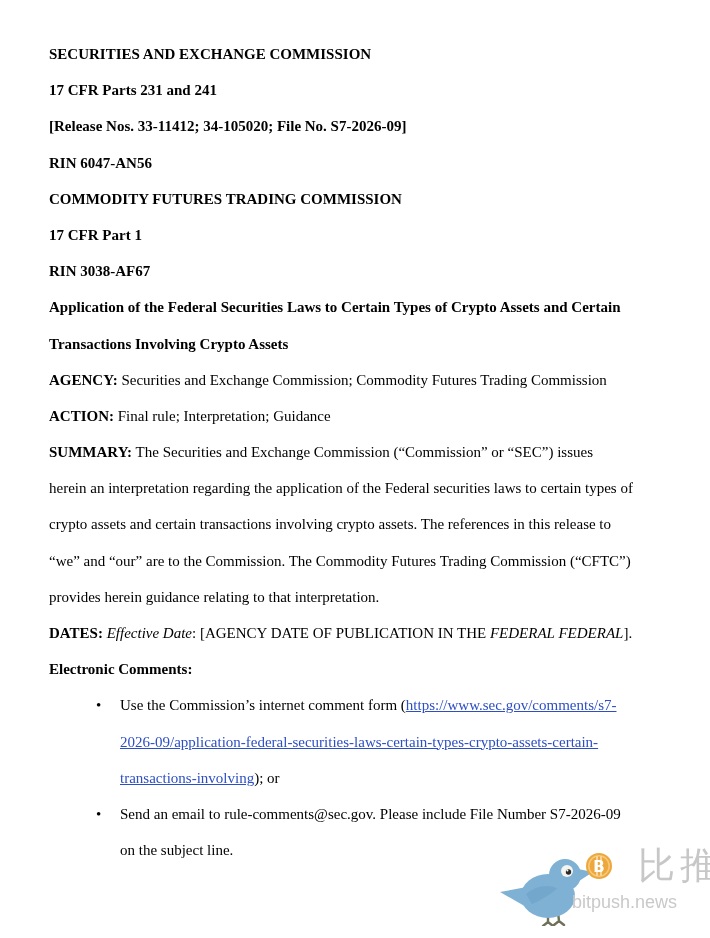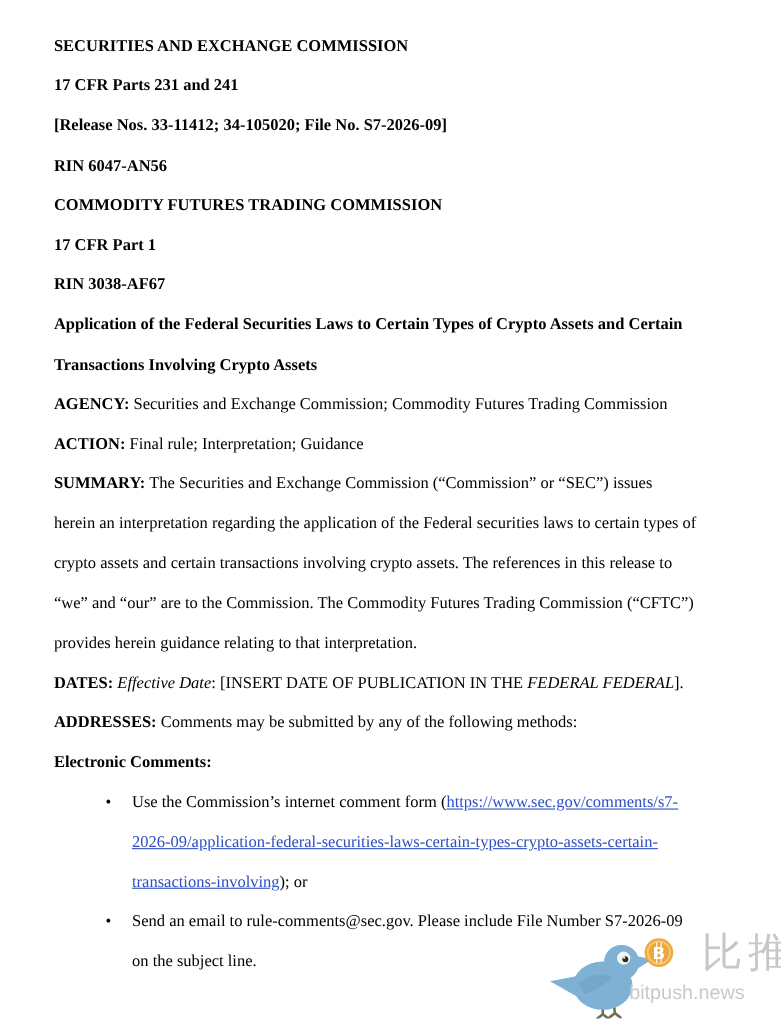--- a/index.html
+++ b/index.html
@@ -6,21 +6,21 @@
   .page {
     position:relative;
     width:710px; height:938px;
     background:#ffffff;
     font-family:"Liberation Serif", serif;
     color:#000000;
     overflow:hidden;
   }
   .content {
     position:absolute;
-    left:49px; top:24px;
+    left:49px; top:36px;
     width:630px;
   }
   .line {
     height:36.2px;
     line-height:36.2px;
     font-size:15px;
     white-space:nowrap;
   }
   .b { font-weight:bold; }
   .i { font-style:italic; }
@@ -86,26 +86,23 @@
 
     <div class="line">
       <span class="b">SUMMARY:</span><span> The Securities and Exchange Commission (“Commission” or “SEC”) issues</span>
     </div>
     <div class="line">herein an interpretation regarding the application of the Federal securities laws to certain types of</div>
     <div class="line">crypto assets and certain transactions involving crypto assets. The references in this release to</div>
     <div class="line">“we” and “our” are to the Commission. The Commodity Futures Trading Commission (“CFTC”)</div>
     <div class="line">provides herein guidance relating to that interpretation.</div>
 
     <div class="line">
-      <span class="b">DATES:</span><span class="i"> Effective Date</span><span>: [INSERT DATE OF PUBLICATION IN THE </span><span class="i">FEDERAL FEDERAL</span><span>].</span>
+      <span class="b">DATES:</span><span class="i"> Effective Date</span><span>: [AGENCY DATE OF PUBLICATION IN THE </span><span class="i">FEDERAL FEDERAL</span><span>].</span>
     </div>
 
-    <div class="line">
-      <span class="b">ADDRESSES:</span><span> Comments may be submitted by any of the following methods:</span>
-    </div>
 
     <div class="line b">Electronic Comments:</div>
 
     <div class="line bullet">
       <span class="marker">•</span><span>Use the Commission’s internet comment form (</span><a class="link">https://www.sec.gov/comments/s7-</a>
     </div>
     <div class="line bullet-cont">
       <a class="link">2026-09/application-federal-securities-laws-certain-types-crypto-assets-certain-</a>
     </div>
     <div class="line bullet-cont">

